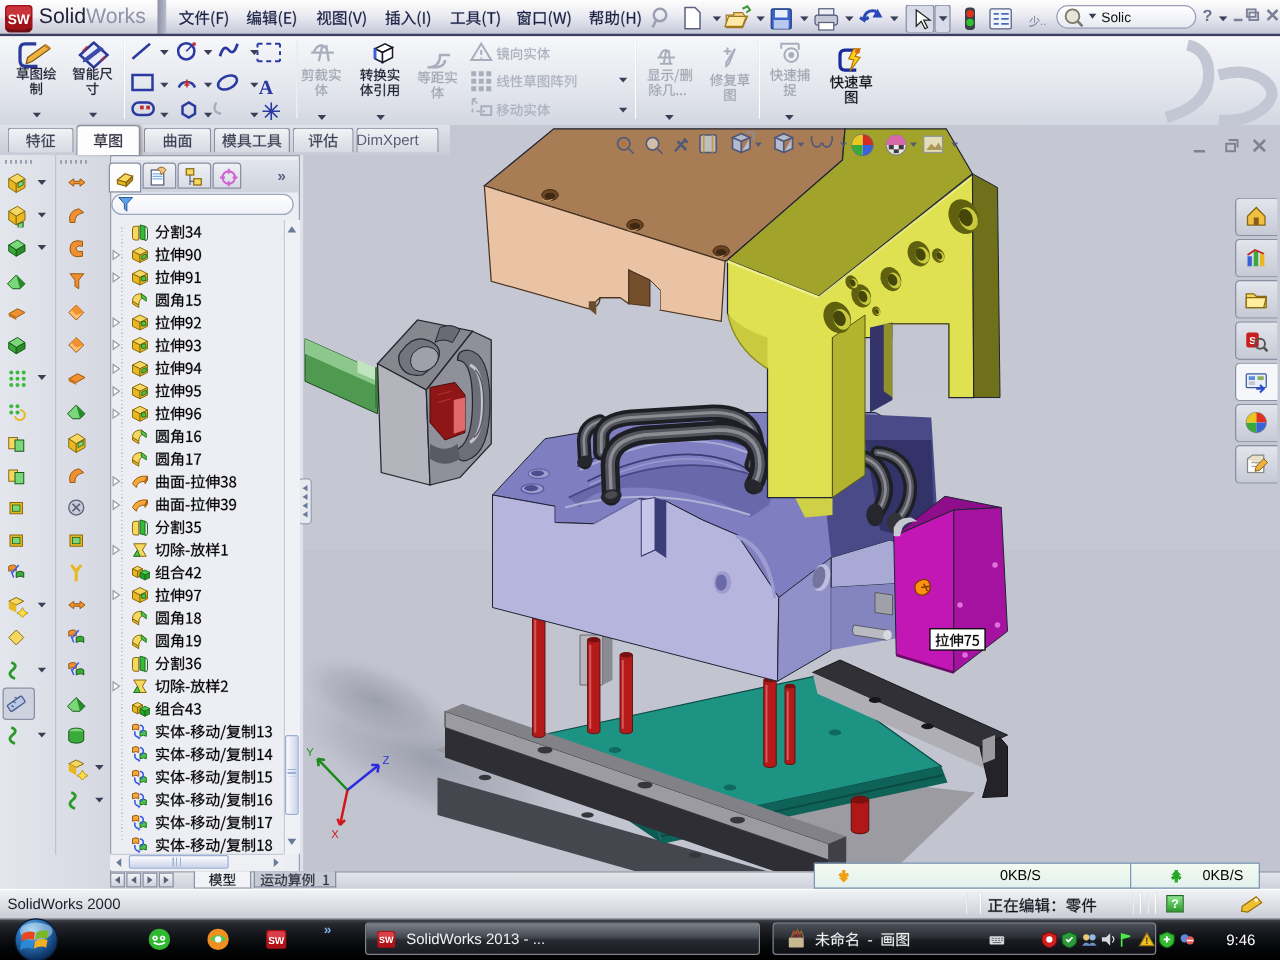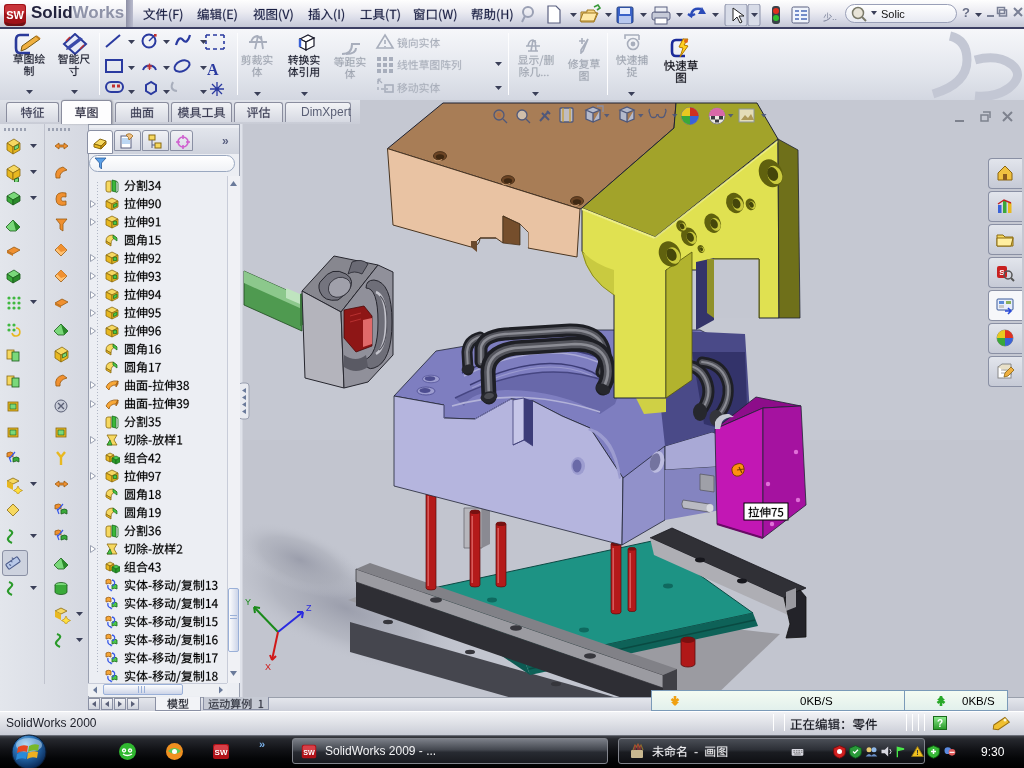--- a/index.html
+++ b/index.html
@@ -7,21 +7,21 @@
 <div class="ab" style="left:0;top:0;width:1024px;height:29px;background:linear-gradient(#fefefe,#ececf2 40%,#dadce8 65%,#c0c3d2)"></div>
 <div class="ab" style="left:0;top:0;width:126px;height:29px;background:linear-gradient(#ffffff,#f0f0f5 45%,#dcdde6 60%,#c6c8d2)"></div>
 <div class="ab" style="left:126px;top:0;width:7px;height:29px;background:linear-gradient(90deg,#8e90a6,#b9bbcd)"></div>
 <div class="ab" style="left:0;top:27px;width:1024px;height:2px;background:#3c3f63"></div>
 <svg class="ab" style="left:3px;top:2px" width="26" height="25" viewBox="0 0 26 25">
 <rect x="1" y="2" width="22" height="21" rx="3" fill="#a01218"></rect>
 <rect x="2" y="3" width="20" height="9" rx="3" fill="#c8343a"></rect>
 <path d="M2 20 q10 4 20 0 v1 a3 3 0 0 1 -3 3 h-14 a3 3 0 0 1 -3 -3 z" fill="#701014"></path>
 <text x="12" y="17" font-size="11" font-weight="bold" fill="#fff" text-anchor="middle" font-family="Liberation Sans">SW</text>
 </svg>
-<div class="ab" style="left:31px;top:3px;font-size:17px;font-weight:bold;color:#23233d;letter-spacing:0">Solid<span style="color:#8f93a8">Works</span></div>
+<div class="ab" style="left:31px;top:3px;font-size:17px;font-weight:normal;color:#23233d;letter-spacing:0">Solid<span style="color:#8f93a8">Works</span></div>
 <svg class="ab" style="left:518px;top:4px" width="20" height="20" viewBox="0 0 20 20">
     <circle cx="10" cy="8" r="5" fill="none" stroke="#9aa0b4" stroke-width="2"></circle>
     <path d="M7 12 L4 18" stroke="#9aa0b4" stroke-width="2"></path>
   </svg>
 <svg class="ab" style="left:545px;top:4px" width="470" height="22" viewBox="0 0 470 22">
 
 <path d="M3 2 h8 l4 4 v13 h-12 z" fill="#fff" stroke="#5a6080" stroke-width="1.2"></path>
 
 <path d="M36 8 h6 v-2 h7 l2 3 h2 l-4 9 h-13 z" fill="#f8d888" stroke="#a07820" stroke-width="1"></path>
 <path d="M38 9 h14 l-3 8 h-14 z" fill="#ffe9a8" stroke="#a07820" stroke-width="1"></path>
@@ -240,21 +240,21 @@
 <path d="M13 1 l-4 8 4 1 -3 9 8 -11 -4 -1 4 -6 z" fill="#ffd020" stroke="#b07800" stroke-width="1"></path>
 <circle cx="16" cy="3" r="2" fill="#e06818"></circle>
 </svg>
 <div class="ab" style="z-index:5;left:0;top:100px;width:360px;height:24px;background:linear-gradient(#dfe2e9,#c9ccd6)"></div>
 <div class="ab" style="z-index:5;left:6px;top:102px;width:53px;height:20px;background:linear-gradient(#f2f3f6,#d6d9e2);border:1px solid #8a8d9e;border-bottom:none;border-radius:3px 3px 0 0"></div>
 <div class="ab" style="z-index:5;left:61px;top:100px;width:51px;height:24px;background:#fdfdfe;border:1px solid #8a8d9e;border-bottom:none;border-radius:3px 3px 0 0;box-shadow:1px 0 2px rgba(0,0,0,.25)"></div>
 <div class="ab" style="z-index:5;left:115px;top:102px;width:54px;height:20px;background:linear-gradient(#f2f3f6,#d6d9e2);border:1px solid #8a8d9e;border-bottom:none;border-radius:3px 3px 0 0"></div>
 <div class="ab" style="z-index:5;left:171px;top:102px;width:61px;height:20px;background:linear-gradient(#f2f3f6,#d6d9e2);border:1px solid #8a8d9e;border-bottom:none;border-radius:3px 3px 0 0"></div>
 <div class="ab" style="z-index:5;left:234px;top:102px;width:49px;height:20px;background:linear-gradient(#f2f3f6,#d6d9e2);border:1px solid #8a8d9e;border-bottom:none;border-radius:3px 3px 0 0"></div>
 <div class="ab" style="z-index:5;left:285px;top:102px;width:66px;height:20px;background:linear-gradient(#f2f3f6,#d6d9e2);border:1px solid #8a8d9e;border-bottom:none;border-radius:3px 3px 0 0"></div>
-<div class="ab" style="z-index:5;left:285px;top:105px;width:66px;text-align:right;font-size:12px;color:#5a5f75">DimXpert</div>
+<div class="ab" style="z-index:5;left:285px;top:105px;width:66px;text-align:left;font-size:12px;color:#5a5f75">DimXpert</div>
 <div class="ab" style="left:0;top:124px;width:88px;height:587px;background:linear-gradient(90deg,#e3e6ec,#d5d8e1)"></div>
 <div class="ab" style="left:44px;top:124px;width:1px;height:560px;background:#c0c3ce"></div>
 <div class="ab" style="left:4px;top:128px;width:24px;height:3px;background:repeating-linear-gradient(90deg,#9aa0b0 0 2px,transparent 2px 4px)"></div>
 <div class="ab" style="left:48px;top:128px;width:24px;height:3px;background:repeating-linear-gradient(90deg,#9aa0b0 0 2px,transparent 2px 4px)"></div>
 <svg class="ab" style="left:4px;top:137px" width="19" height="19" viewBox="0 0 19 19">
     <path d="M3 6 L10 2 L16 6 L9 10 Z" fill="#f6d860" stroke="#8a6a10" stroke-width=".8"></path>
     <path d="M3 6 L9 10 V17 L3 13 Z" fill="#e8b820" stroke="#8a6a10" stroke-width=".8"></path>
     <path d="M9 10 L16 6 V13 L9 17 Z" fill="#e8b820" stroke="#8a6a10" stroke-width=".8"></path>
     <path d="M10.5 9.5 L14.5 7.5 V11 L10.5 13 Z" fill="#7ad87a" stroke="#1a5a1a" stroke-width=".6"></path>
   </svg>
@@ -1080,21 +1080,21 @@
     <rect x="3" y="4" width="14" height="6" rx="2" fill="#d84048"></rect>
     <text x="10" y="14" font-size="8" font-weight="bold" fill="#fff" text-anchor="middle" font-family="Liberation Sans">SW</text>
   </svg>
 <div class="ab" style="left:259px;top:738px;color:#7ab0e8;font-size:11px;font-weight:bold">»</div>
 <div class="ab" style="left:292px;top:738px;width:316px;height:26px;background:linear-gradient(#7b7f88,#43474f 45%,#282b32 55%,#191b20);border:1px solid #81848c;border-radius:3px"></div>
 <svg class="ab" style="left:300px;top:742px" width="18" height="18" viewBox="0 0 20 20">
     <rect x="2" y="3" width="16" height="15" rx="2" fill="#b01218"></rect>
     <rect x="3" y="4" width="14" height="6" rx="2" fill="#d84048"></rect>
     <text x="10" y="14" font-size="8" font-weight="bold" fill="#fff" text-anchor="middle" font-family="Liberation Sans">SW</text>
   </svg>
-<div class="ab" style="left:325px;top:744px;font-size:12px;color:#f2f2f4">SolidWorks 2009 - ...</div>
+<div class="ab" style="left:325px;top:744px;font-size:12px;color:#f2f2f4">SolidWorks 2013 - ...</div>
 <div class="ab" style="left:618px;top:738px;width:307px;height:26px;background:linear-gradient(#4a4e56,#2c2f36 45%,#1a1c21 55%,#0e0f13);border:1px solid #81848c;border-radius:3px"></div>
 <svg class="ab" style="left:628px;top:742px" width="18" height="18" viewBox="0 0 18 18">
     <rect x="3" y="8" width="12" height="8" rx="1" fill="#c8b890"></rect>
     <path d="M5 8 l2 -5 1.5 2 1.5 -3 1.5 3 1.5 -2 2 5" fill="none" stroke="#8a6a30" stroke-width="1.2"></path>
     <path d="M7 3 v5 M10 2 v6 M12 4 v4" stroke="#c03030" stroke-width="1"></path>
   </svg>
 <svg class="ab" style="left:790px;top:744px" width="15" height="15" viewBox="0 0 18 18">
     <rect x="2" y="6" width="14" height="8" rx="1" fill="#d8d8e0"></rect>
     <path d="M4 8 h2 m1 0 h2 m1 0 h2 m1 0 h2 M4 10 h2 m1 0 h2 m1 0 h2 m1 0 h2 M5 12 h8" stroke="#555" stroke-width=".8"></path>
   </svg>
@@ -1125,21 +1125,21 @@
   </svg>
 <svg class="ab" style="left:926px;top:744px" width="15" height="15" viewBox="0 0 18 18">
     <path d="M9 2 l7 3 v5 q0 5 -7 7 q-7 -2 -7 -7 v-5 z" fill="#38b838" stroke="#0a6a0a"></path>
     <path d="M9 6 v6 M6 9 h6" stroke="#fff" stroke-width="1.8"></path>
   </svg>
 <svg class="ab" style="left:942px;top:744px" width="15" height="15" viewBox="0 0 18 18">
     <circle cx="7" cy="8" r="4" fill="#5a8ae0"></circle>
     <circle cx="12" cy="10" r="4" fill="#e05a5a"></circle>
     <path d="M9 10 h6" stroke="#fff" stroke-width="1.4"></path>
   </svg>
-<div class="ab" style="left:981px;top:745px;font-size:12px;color:#fff">9:30</div>
+<div class="ab" style="left:981px;top:745px;font-size:12px;color:#fff">9:46</div>
 <svg class="ab" style="left:0;top:0;pointer-events:none;z-index:30" width="1024" height="768" viewBox="0 0 1024 768">
     <defs>
       <path id="g0" d="M5.1 -9.9C5.4 -9.3 5.8 -8.5 6.0 -8.0L7.0 -8.3C6.8 -8.8 6.4 -9.6 6.0 -10.2ZM0.6 -8.0V-7.1H2.5C3.2 -5.3 4.1 -3.7 5.4 -2.4C4.0 -1.3 2.4 -0.5 0.4 0.1C0.6 0.3 0.9 0.7 1.0 0.9C3.0 0.3 4.7 -0.6 6.0 -1.8C7.4 -0.6 9.0 0.3 11.0 0.9C11.1 0.6 11.4 0.2 11.6 0.0C9.7 -0.4 8.1 -1.3 6.7 -2.4C7.9 -3.6 8.9 -5.2 9.6 -7.1H11.4V-8.0ZM6.0 -3.0C4.9 -4.2 4.0 -5.5 3.4 -7.1H8.5C7.9 -5.5 7.1 -4.1 6.0 -3.0Z"></path>
       <path id="g1" d="M3.8 -4.1V-3.2H7.2V1.0H8.1V-3.2H11.4V-4.1H8.1V-6.7H10.9V-7.6H8.1V-9.9H7.2V-7.6H5.6C5.8 -8.2 5.9 -8.7 6.0 -9.3L5.2 -9.5C4.9 -7.9 4.4 -6.4 3.7 -5.4C3.9 -5.3 4.3 -5.0 4.5 -4.9C4.8 -5.4 5.1 -6.0 5.4 -6.7H7.2V-4.1ZM3.2 -10.0C2.6 -8.2 1.5 -6.4 0.4 -5.2C0.5 -5.0 0.8 -4.6 0.9 -4.4C1.3 -4.8 1.6 -5.2 2.0 -5.8V0.9H2.9V-7.2C3.3 -8.0 3.7 -8.9 4.1 -9.8Z"></path>
       <path id="g2" d="M2.9 2.4 3.5 2.1C2.5 0.3 2.0 -1.7 2.0 -3.7C2.0 -5.8 2.5 -7.8 3.5 -9.5L2.9 -9.8C1.8 -8.0 1.1 -6.1 1.1 -3.7C1.1 -1.4 1.8 0.6 2.9 2.4Z"></path>
       <path id="g3" d="M1.2 0.0H2.3V-3.9H5.7V-4.9H2.3V-7.9H6.3V-8.8H1.2Z"></path>
       <path id="g4" d="M1.2 2.4C2.3 0.6 3.0 -1.4 3.0 -3.7C3.0 -6.1 2.3 -8.0 1.2 -9.8L0.5 -9.5C1.5 -7.8 2.1 -5.8 2.1 -3.7C2.1 -1.7 1.5 0.3 0.5 2.1Z"></path>
       <path id="g5" d="M0.5 -0.6 0.7 0.2C1.7 -0.2 2.9 -0.7 4.2 -1.2L4.0 -2.0C2.7 -1.5 1.4 -0.9 0.5 -0.6ZM0.7 -5.1C0.9 -5.2 1.2 -5.2 2.5 -5.4C2.0 -4.6 1.6 -4.0 1.4 -3.8C1.0 -3.3 0.8 -3.0 0.5 -3.0C0.6 -2.8 0.8 -2.4 0.8 -2.2C1.0 -2.3 1.4 -2.4 4.1 -3.1C4.0 -3.3 4.0 -3.6 4.0 -3.8L2.0 -3.4C2.9 -4.5 3.7 -5.8 4.4 -7.2L3.6 -7.6C3.4 -7.1 3.2 -6.6 2.9 -6.2L1.6 -6.1C2.3 -7.1 3.0 -8.5 3.4 -9.8L2.6 -10.1C2.1 -8.6 1.3 -7.0 1.1 -6.6C0.9 -6.2 0.7 -6.0 0.5 -5.9C0.6 -5.7 0.7 -5.3 0.7 -5.1ZM7.5 -4.2V-2.4H6.5V-4.2ZM8.1 -4.2H9.0V-2.4H8.1ZM5.8 -4.9V0.9H6.5V-1.7H7.5V0.6H8.1V-1.7H9.0V0.6H9.6V-1.7H10.5V0.1C10.5 0.2 10.4 0.2 10.3 0.2C10.2 0.2 10.0 0.2 9.8 0.2C9.9 0.4 9.9 0.7 10.0 0.9C10.4 0.9 10.7 0.9 10.9 0.7C11.1 0.6 11.2 0.4 11.2 0.1V-5.0L10.5 -4.9ZM9.6 -4.2H10.5V-2.4H9.6ZM7.3 -9.9C7.5 -9.6 7.6 -9.1 7.8 -8.8H5.0V-6.2C5.0 -4.3 4.9 -1.7 3.8 0.3C3.9 0.3 4.3 0.6 4.5 0.8C5.6 -1.2 5.8 -4.0 5.8 -6.0H11.0V-8.8H8.7C8.6 -9.2 8.4 -9.7 8.1 -10.2ZM5.8 -8.0H10.2V-6.7H5.8Z"></path>
       <path id="g6" d="M6.6 -9.0H9.8V-7.8H6.6ZM5.8 -9.7V-7.1H10.7V-9.7ZM1.0 -4.0C1.1 -4.1 1.4 -4.2 1.8 -4.2H2.9V-2.4L0.5 -2.0L0.7 -1.1L2.9 -1.6V0.9H3.8V-1.8L5.1 -2.0L5.1 -2.8L3.8 -2.6V-4.2H4.9V-5.0H3.8V-6.8H2.9V-5.0H1.8C2.1 -5.8 2.4 -6.8 2.7 -7.8H4.9V-8.7H3.0C3.1 -9.1 3.2 -9.5 3.2 -9.9L2.4 -10.1C2.3 -9.6 2.2 -9.1 2.1 -8.7H0.6V-7.8H1.9C1.6 -6.8 1.4 -6.0 1.3 -5.7C1.1 -5.2 0.9 -4.8 0.7 -4.8C0.8 -4.6 0.9 -4.2 1.0 -4.0ZM9.8 -5.7V-4.6H6.7V-5.7ZM4.8 -0.9 4.9 -0.1 9.8 -0.5V1.0H10.6V-0.6L11.5 -0.6L11.5 -1.4L10.6 -1.3V-5.7H11.4V-6.4H5.1V-5.7H5.9V-1.0ZM9.8 -3.9V-2.9H6.7V-3.9ZM9.8 -2.2V-1.3L6.7 -1.0V-2.2Z"></path>
       <path id="g7" d="M1.2 0.0H6.4V-0.9H2.3V-4.2H5.7V-5.1H2.3V-7.9H6.3V-8.8H1.2Z"></path>

